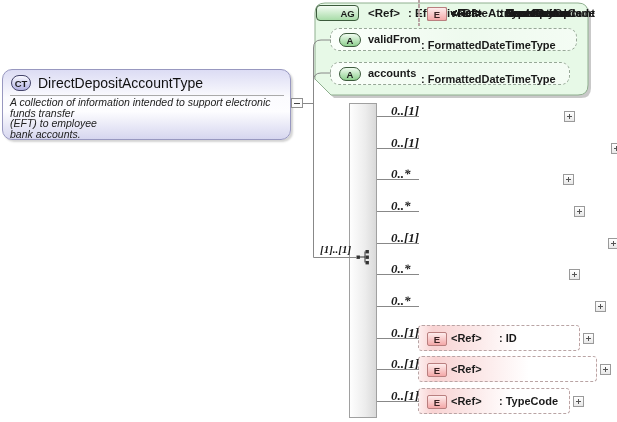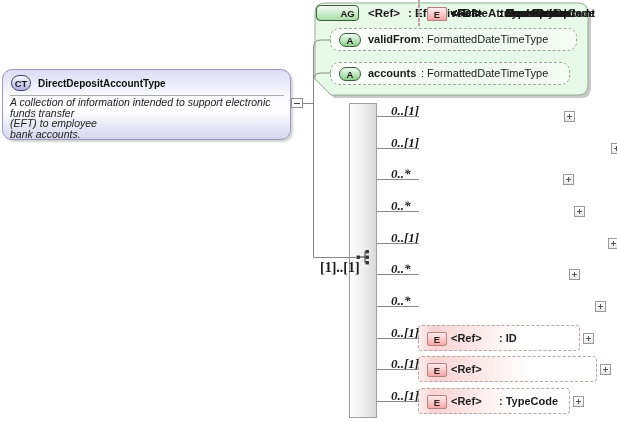--- a/index.html
+++ b/index.html
@@ -20,21 +20,21 @@
   }
   .ct-title-row{position:absolute;left:8px;top:5px;display:flex;align-items:center;gap:7px;}
   .badge{
     display:inline-flex;align-items:center;justify-content:center;
     font-weight:bold;font-size:9.5px;box-sizing:border-box;
   }
   .ct-badge{
     width:20px;height:16px;border:1px solid #44446a;border-radius:8px;
     background:linear-gradient(180deg,#f8f8ff 0%,#b4b4e4 100%);
   }
-  .ct-name{font-weight:bold;font-size:10px;color:#111;}
+  .ct-name{font-weight:normal;font-size:14px;color:#111;}
   .ct-sep{position:absolute;left:7px;right:6px;top:25px;height:1px;background:#aaa;}
   .ct-desc{
     position:absolute;left:7px;top:27px;width:276px;
     font-style:italic;font-size:10.5px;line-height:10.5px;color:#222;
     white-space:pre-line;
   }
   
   .toggle{
     position:absolute;box-sizing:border-box;background:#fcfcfc;border:1px solid #8f8f8f;
   }
@@ -58,31 +58,31 @@
     background:linear-gradient(90deg,#fbfffb 0%,#eefaee 55%,#f4fcf4 100%);
   }
   .attr-vf{top:28px;width:247px;}
   .attr-vt{top:62px;width:240px;}
   .a-badge{
     position:absolute;left:8px;top:4px;width:22px;height:14px;
     border:1px solid #3c5a3c;border-radius:7px;
     background:linear-gradient(180deg,#f0fcf0 0%,#8ed08e 100%);
   }
   .attr-name{position:absolute;left:37px;top:4px;font-weight:bold;font-size:11px;width:53px;}
-  .attr-type{position:absolute;left:90px;top:4px;font-weight:normal;font-size:11px;white-space:nowrap;}
+  .attr-type{position:absolute;left:90px;top:10px;font-weight:bold;font-size:11px;white-space:nowrap;}
   
   .seq-bar{
     position:absolute;left:349px;top:103px;width:28px;height:315px;box-sizing:border-box;
     border:1px solid #a0a0a0;
     background:linear-gradient(90deg,#fefefe 0%,#ececec 60%,#d9d9d9 100%);
   }
   .seq-icon{position:absolute;left:356px;top:249px;width:18px;height:16px;}
   .card-left{
-    position:absolute;left:320px;top:260px;
-    font-family:"Liberation Serif",serif;font-weight:bold;font-size:14px;
+    position:absolute;left:320px;top:243px;
+    font-family:"Liberation Serif",serif;font-style:italic;font-weight:bold;font-size:11px;
   }
   
   .ebox{
     position:absolute;left:418px;height:26px;box-sizing:border-box;
     border:1px dashed #b9a4a4;border-radius:4px;
     background:linear-gradient(90deg,#fdeeee 0%,#f8d2d2 9%,#fff 62%);
   }
   .e-badge{
     position:absolute;left:8px;top:6px;width:20px;height:14px;
     border:1px solid #b97f7f;border-radius:2px;

